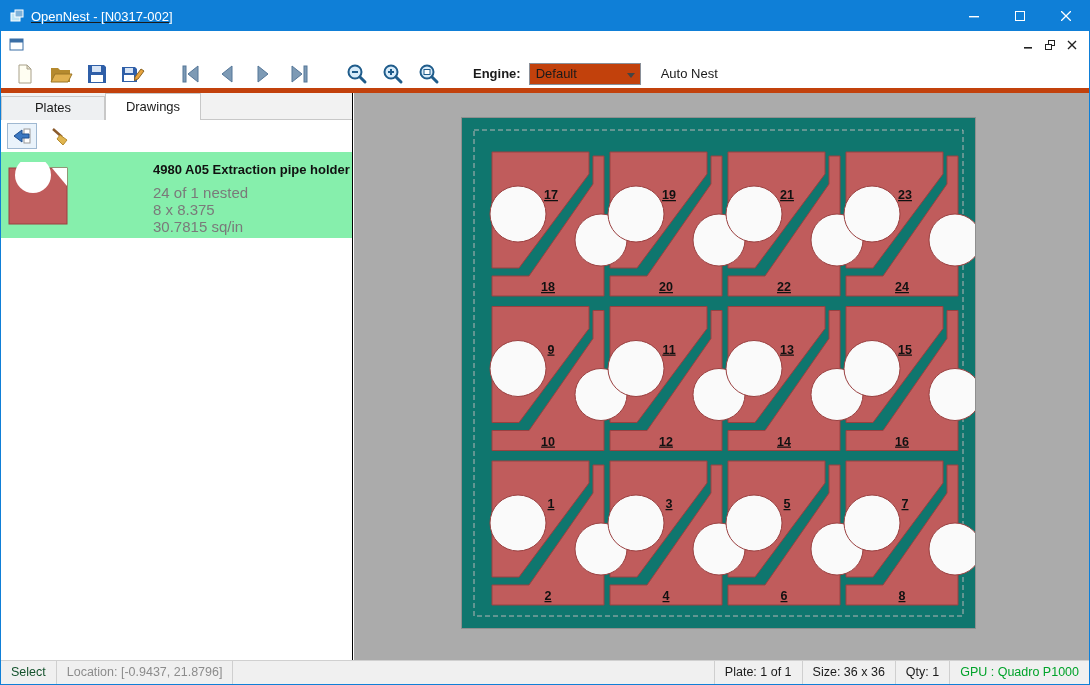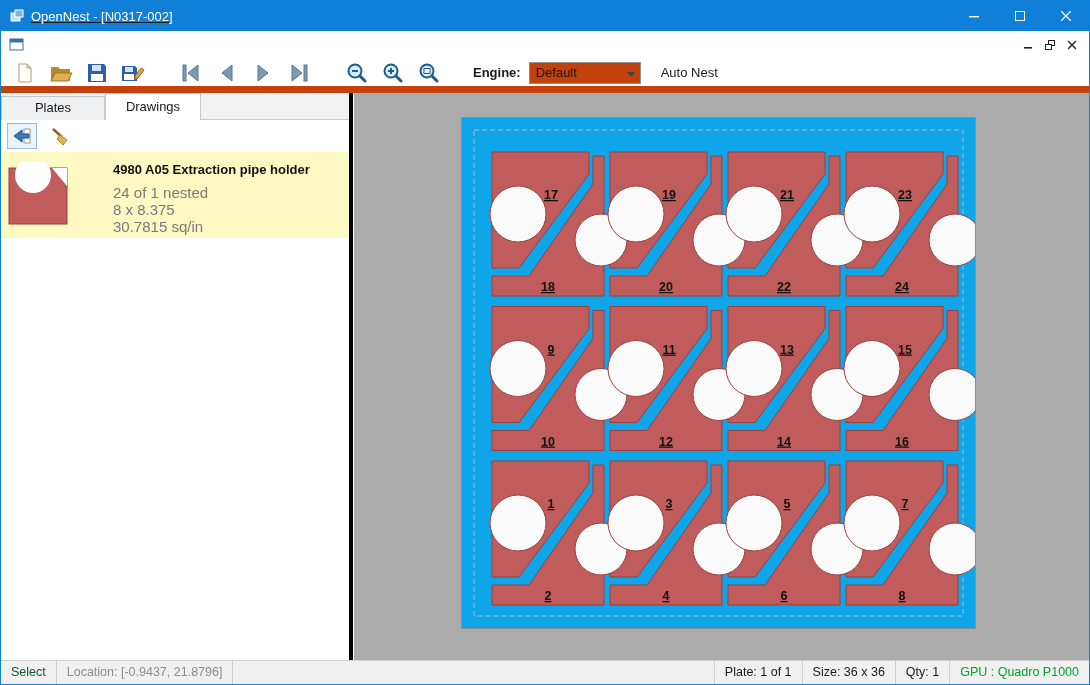--- a/index.html
+++ b/index.html
@@ -17,49 +17,49 @@
 
   
   .menubar { position:absolute; left:0; top:30px; right:0; height:28px; background:#fff; display:flex; align-items:center; }
   .mdi-doc-icon { margin:0 6px 0 8px; display:flex; }
   .menu-items { display:flex; height:100%; align-items:center; }
   .menu-item { padding:0 11px; line-height:28px; font-size:13px; }
   .mdi-controls { position:absolute; right:6px; top:0; height:28px; display:flex; align-items:center; }
   .mdi-btn { width:22px; height:22px; display:flex; align-items:center; justify-content:center; }
 
   
-  .toolbar { position:absolute; left:0; top:58px; right:0; height:34px; background:#fff; border-bottom:7px solid #c2410c; display:flex; align-items:center; }
+  .toolbar { position:absolute; left:0; top:58px; right:0; height:34px; background:#fff; border-bottom:5px solid #c2410c; display:flex; align-items:center; }
   .tb-btn { width:36px; height:30px; display:flex; align-items:center; justify-content:center; }
   .tb-group { display:flex; align-items:center; }
   .tb-gap { width:22px; }
   .engine-label { font-weight:bold; margin:0 8px 0 26px; font-size:13px; }
   .engine-combo { width:112px; height:22px; border:1px solid #8a9099; background:#c2410c; display:flex; align-items:center; position:relative; }
   .engine-combo .val { padding-left:6px; font-size:13px; }
   .combo-arrow { position:absolute; right:5px; top:9px; width:0; height:0; border-left:4px solid transparent; border-right:4px solid transparent; border-top:5px solid #444; }
   .auto-nest { margin-left:20px; font-size:13px; }
 
   
   .bodyarea { position:absolute; left:0; top:92px; right:0; bottom:24px; }
-  .sidebar { position:absolute; left:0; top:0; width:352px; bottom:0; background:#fff; border-right:4px solid #000000; }
+  .sidebar { position:absolute; left:0; top:0; width:352px; bottom:0; background:#fff; border-right:1px solid #000000; }
   .tabs { position:absolute; left:0; top:0; right:0; height:27px; background:#f2f2f2; border-bottom:1px solid #c8c8c8; }
   .tab { position:absolute; top:3px; height:24px; line-height:22px; text-align:center; font-size:13px;
          background:#eef0f2; border:1px solid #c8c8c8; border-bottom:none; }
   .tab.plates { left:0; width:104px; }
   .tab.drawings { left:104px; width:96px; top:0; height:27px; line-height:26px; background:#fff; z-index:2; }
   .side-toolbar { position:absolute; left:0; top:27px; right:0; height:32px; background:#fff; display:flex; align-items:center; padding-left:6px; gap:8px; }
   .side-btn { width:30px; height:26px; display:flex; align-items:center; justify-content:center; background:#fff; }
   .side-btn.framed { border:1px solid #9fb8d1; background:#eaf3fb; }
-  .drawing-item { position:absolute; left:0; top:59px; right:0; height:86px; background:#fef9c3; display:flex; }
+  .drawing-item { position:absolute; left:0; top:59px; right:0; height:86px; background:#86efac; display:flex;gap:40px; }
   .thumb { margin:10px 8px 0 6px; }
   .di-text { padding-top:10px; padding-left:34px; }
   .di-title { font-weight:bold; font-size:13px; color:#111; margin-bottom:7px; }
   .di-line { font-size:15px; color:#7a7a7a; line-height:17px; }
 
   .canvas { position:absolute; left:353px; top:0; right:0; bottom:0; background:#ababab; }
-  .plate { position:absolute; left:107px; top:24px; width:515px; height:512px; background:#0ea5e9; border:1px solid #8f8f8f; }
+  .plate { position:absolute; left:107px; top:24px; width:515px; height:512px; background:#0f766e; border:1px solid #8f8f8f; }
   .plate svg { display:block; }
 
   
   .statusbar { position:absolute; left:0; right:0; bottom:0; height:24px; background:#f0f0f0; border-top:1px solid #d0d0d0; display:flex; font-size:12.5px; }
   .sb-cell { line-height:22px; padding:0 10px; white-space:nowrap; }
   .sb-sep { border-left:1px solid #cfcfcf; }
   .sb-mode { min-width:50px; color:#14532d; }
   .sb-loc { color:#8c8c8c; min-width:160px; }
   .sb-spacer { flex:1; border-left:1px solid #cfcfcf; }
   .sb-gpu { color:#00a32a; }

